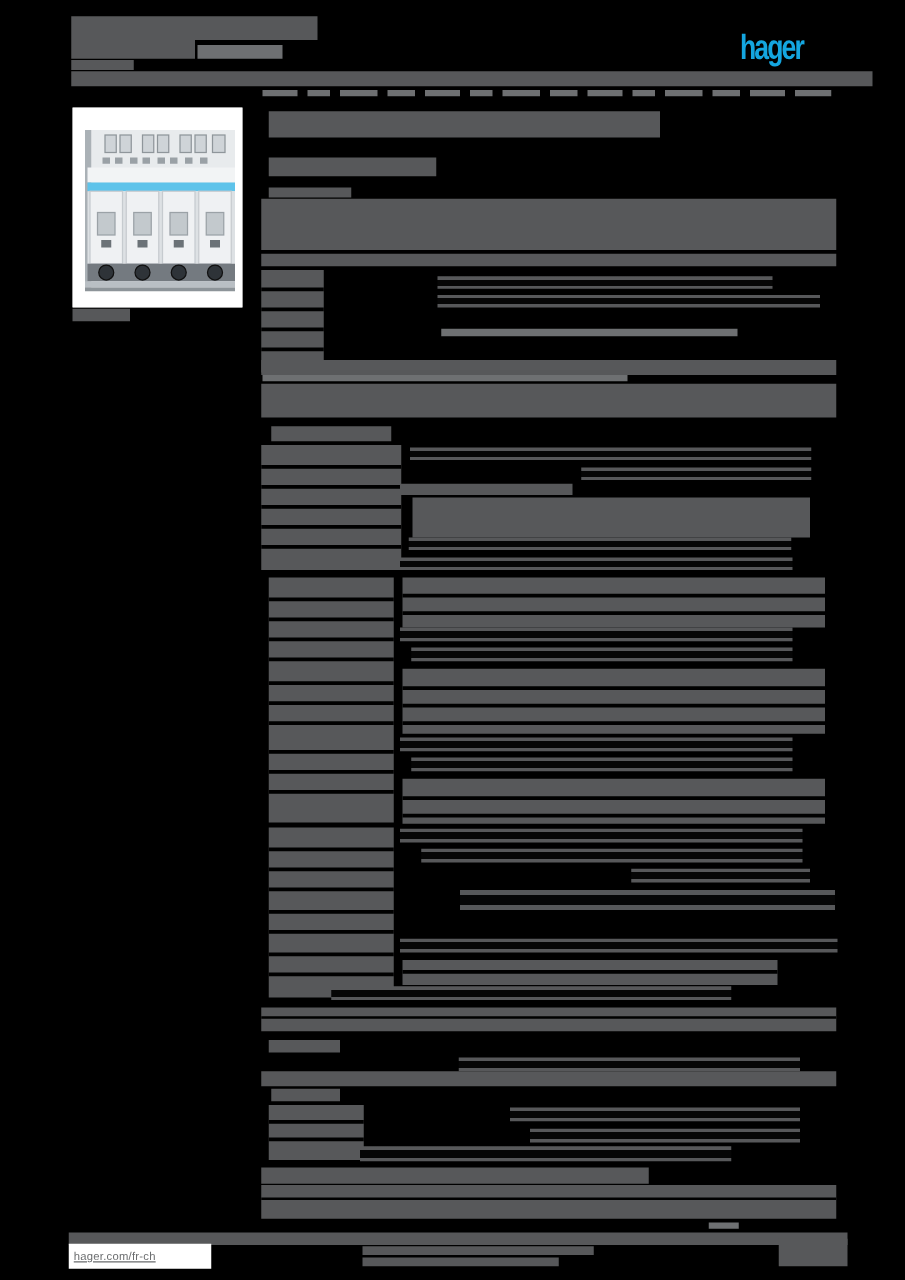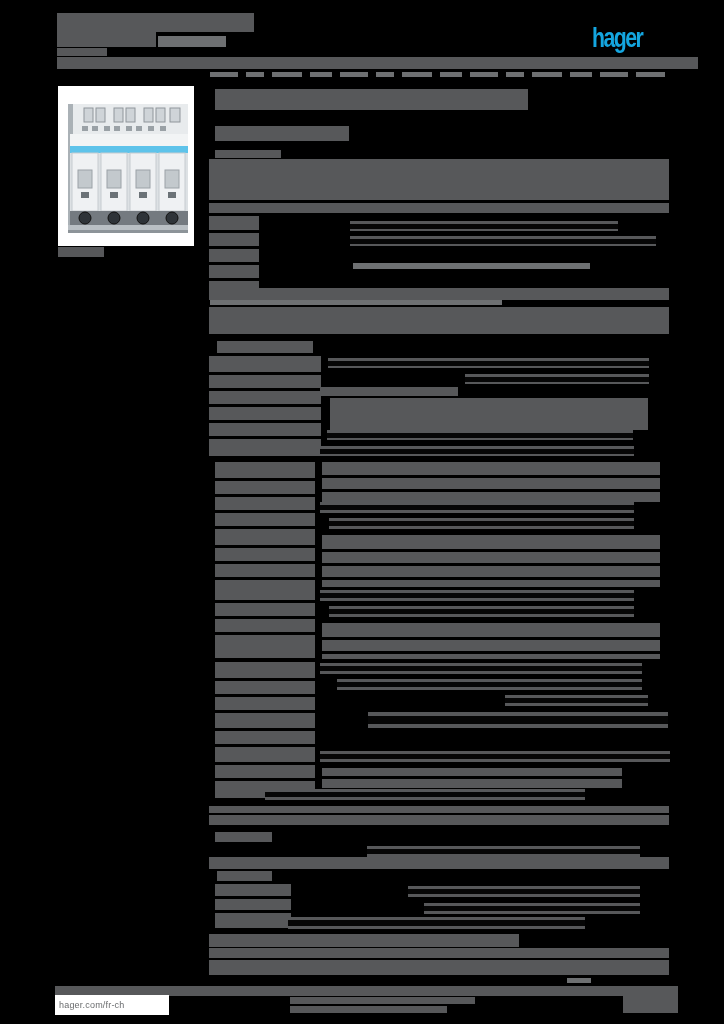--- a/index.html
+++ b/index.html
@@ -7,21 +7,21 @@
          font-family:"Liberation Sans",sans-serif;}
   .bar{position:absolute;}
   .streak{background:linear-gradient(to bottom,#57585a 0 27%,#060606 27% 76%,#57585a 76% 100%);}
   .logo{position:absolute;left:592px;top:24px;width:76px;height:30px;
         color:#14a6e0;font-weight:bold;font-size:28px;line-height:28px;
         transform:scaleX(.76);transform-origin:left top;letter-spacing:-2px;
         font-family:"Liberation Sans",sans-serif;}
   .photo{position:absolute;left:58px;top:86px;width:136px;height:160px;background:#fff;}
   .urlbox{position:absolute;left:55px;top:995px;width:114px;height:20px;background:#fff;
           display:flex;align-items:center;}
-  .urlbox span{color:#6a6c6e;font-size:9px;padding-left:4px;letter-spacing:.2px;}
+  .urlbox span{color:#6a6c6e;font-size:9px;padding-left:4px;letter-spacing:.2px;text-decoration:underline;}
 </style>
 </head>
 <body>
 
 <div class="stage">
 
   <div id="bars">
       <div class="bar" style="left: 57px; top: 13px; width: 197px; height: 19px; background: rgb(87, 88, 90);"></div>
       <div class="bar" style="left: 57px; top: 32px; width: 99px; height: 15px; background: rgb(87, 88, 90);"></div>
       <div class="bar" style="left: 158px; top: 36px; width: 68px; height: 11px; background: rgb(110, 112, 114);"></div>

